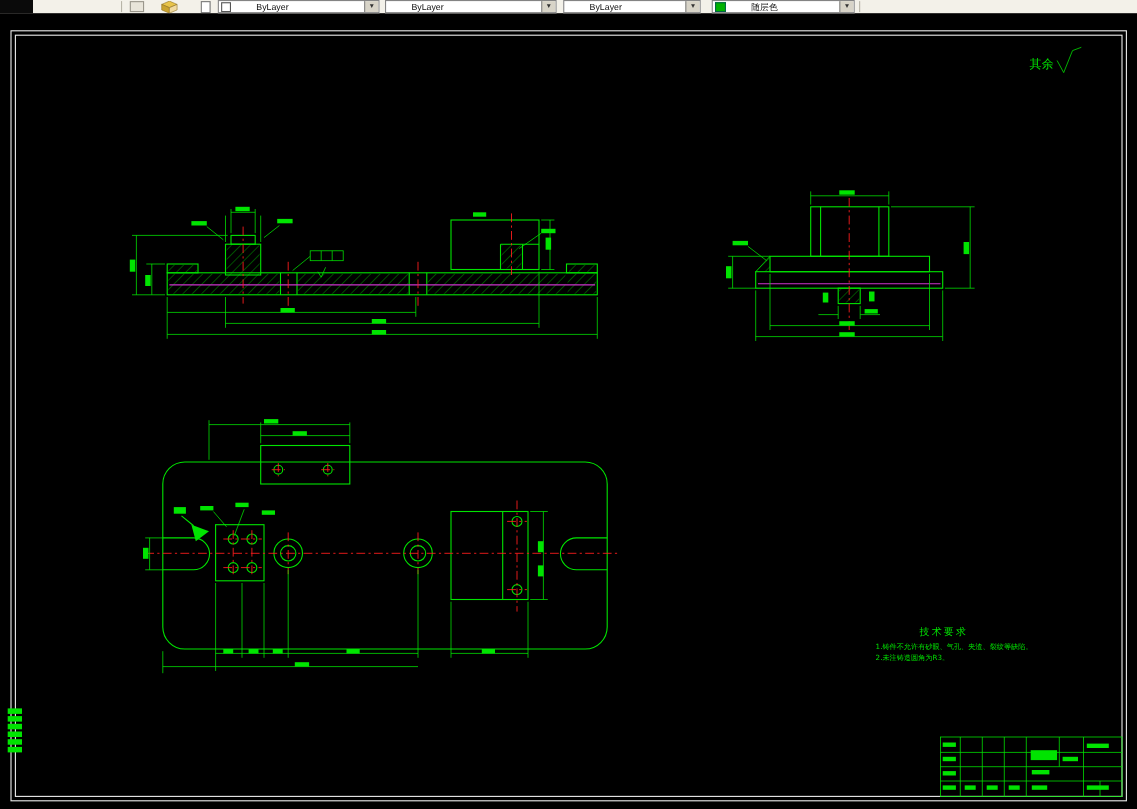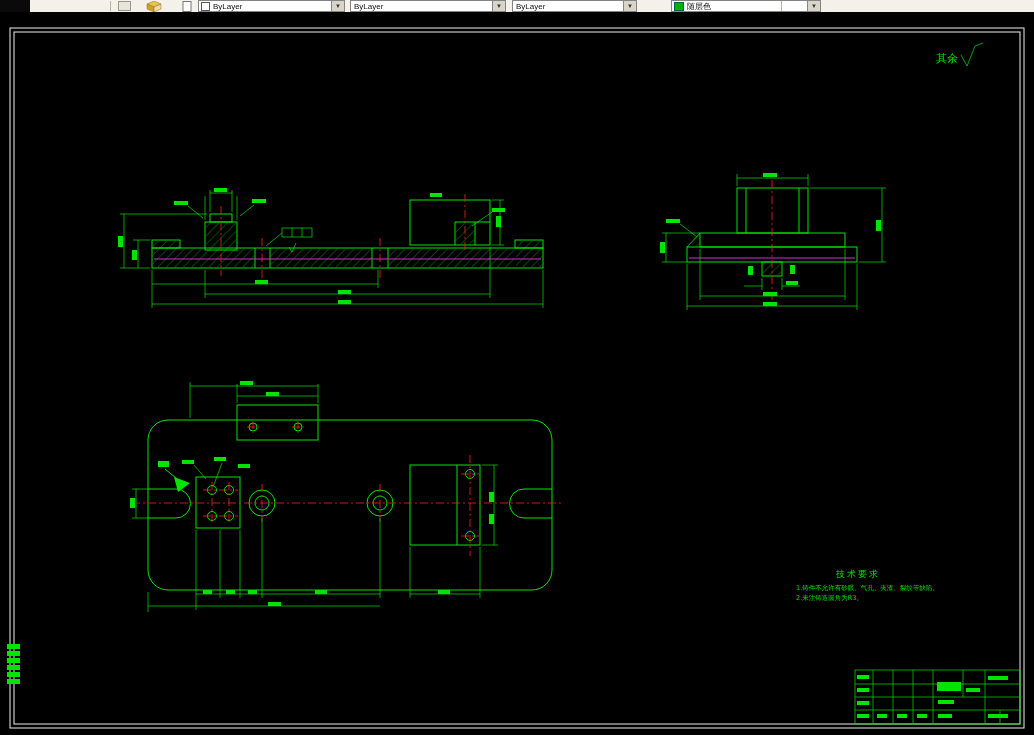--- a/index.html
+++ b/index.html
@@ -10,21 +10,21 @@
   .toolbar{position:absolute;left:0;top:0;width:1034px;height:12px;
     background:var(--toolbarBg,#f3f1e9);z-index:5;}
   .tb-dark{position:absolute;left:0;top:0;width:30px;height:12px;background:#0a0a0a;}
   .tb-sep{position:absolute;top:1px;width:1px;height:10px;background:#b8b5a8;}
   .tb-btn{position:absolute;top:1px;width:13px;height:10px;background:#e8e5da;
     border:1px solid #9a978c;padding:0;}
   .tb-ic{position:absolute;top:0;height:12px;display:flex;align-items:center;}
   .combo{position:absolute;top:0;height:12px;background:#fff;border:1px solid #848484;
     box-sizing:border-box;display:flex;align-items:center;font-size:8px;color:#111;
     overflow:hidden;}
-  .ctext{padding-left:3px;white-space:nowrap;}
+  .ctext{padding-left:3px;white-space:nowrap;margin-left:20px;}
   .cbox{width:7px;height:7px;border:1px solid #555;background:#fff;margin-left:2px;flex:0 0 auto;}
   .cswatch{width:8px;height:7px;background:var(--swatch,#00b200);border:1px solid #064;
     margin-left:2px;flex:0 0 auto;}
   .carrow{margin-left:auto;width:12px;height:100%;background:#d8d4c8;border-left:1px solid #848484;
     display:flex;align-items:center;justify-content:center;font-size:6px;color:#333;flex:0 0 auto;}
 
   
   svg.canvas{position:absolute;left:0;top:0;width:1034px;height:735px;}
   .g{stroke:var(--green,#00e400);fill:none;stroke-width:1;}
   .gt{stroke:var(--green,#00e400);fill:none;stroke-width:.7;}
@@ -66,21 +66,21 @@
     <div class="combo" style="left:350px;width:156px">
       <span class="ctext">ByLayer</span>
       <span class="carrow">▼</span>
     </div>
 
     <div class="combo" style="left:512px;width:125px">
       <span class="ctext">ByLayer</span>
       <span class="carrow">▼</span>
     </div>
 
-    <div class="combo" style="left:671px;width:150px">
+    <div class="combo" style="left:647px;width:130px">
       <span class="cswatch"></span>
       <span class="ctext">随层色</span>
       <span class="carrow">▼</span>
     </div>
     <div class="tb-sep" style="left:781px"></div>
   </div>
 
   <svg class="canvas" viewBox="0 0 1034 735">
     <defs>
       <pattern id="hx" width="6" height="6" patternUnits="userSpaceOnUse" patternTransform="rotate(45)">

